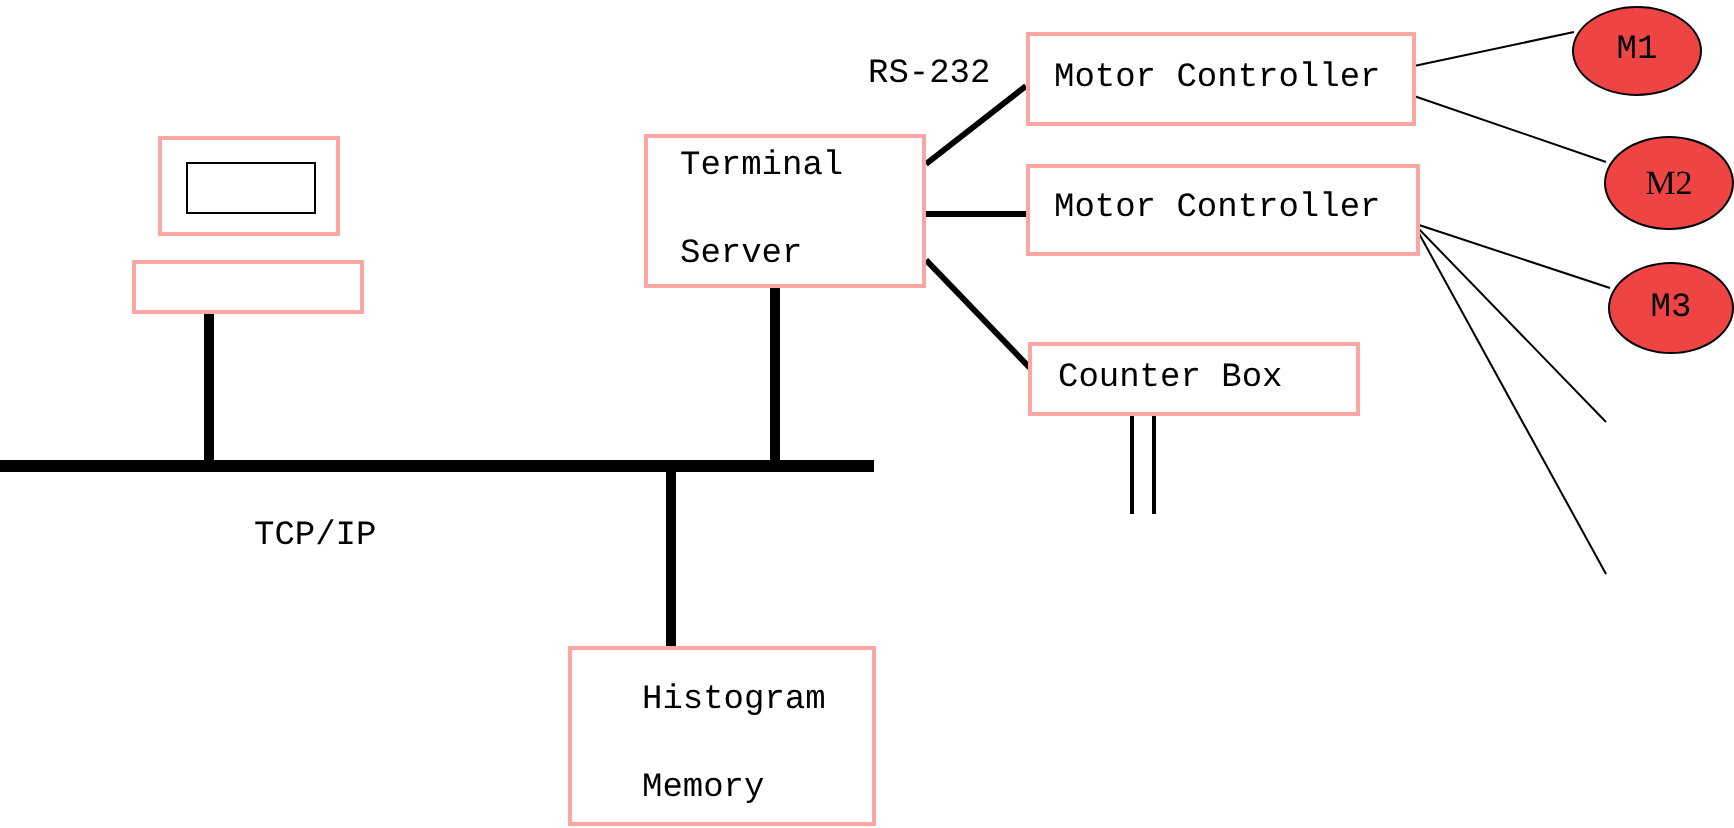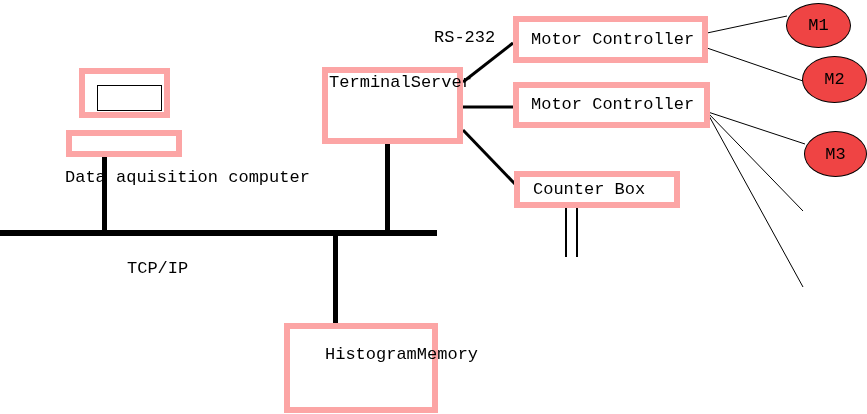--- a/index.html
+++ b/index.html
@@ -13,29 +13,30 @@
     height: 414px;
     background: #ffffff;
     font-family: "Liberation Mono", "DejaVu Sans Mono", monospace;
     font-size: 17px;
     color: #000000;
     overflow: hidden;
   }
   .box {
     position: absolute;
     box-sizing: border-box;
-    border: 6px solid #fca5a5;
+    border: 2px solid #fca5a5;
     background: #ffffff;
     display: flex;
     align-items: center;
   }
   .box.col {
-    flex-direction: row;
+    flex-direction: column;
     align-items: flex-start;
     justify-content: center;
+    gap: 24px;
   }
   .box .line { display: block; line-height: 20px; white-space: nowrap; }
   .ellipse {
     position: absolute;
     box-sizing: border-box;
     border: 1px solid #000000;
     border-radius: 50%;
     background: #ef4444;
     display: flex;
     align-items: center;
@@ -60,21 +61,21 @@
                      box-sizing: border-box; border: 1px solid #000; background: #fff; }
   #keyboard        { left: 66px;  top: 130px; width: 116px; height: 27px; }
   #terminal-server { left: 322px; top: 67px;  width: 141px; height: 77px; padding-left: 16px; }
   #motor-controller-1 { left: 513px; top: 16px; width: 195px; height: 47px; padding-left: 12px; }
   #motor-controller-2 { left: 513px; top: 82px; width: 197px; height: 46px; padding-left: 12px; }
   #counter-box     { left: 514px; top: 171px; width: 166px; height: 37px; padding-left: 13px; }
   #counter         { left: 514px; top: 257px; width: 113px; height: 30px; padding-left: 13px; }
   #histogram-memory{ left: 284px; top: 323px; width: 154px; height: 90px;
                      padding-left: 35px; justify-content: flex-start; padding-top: 16px; }
   #m1 { left: 786px; top: 3px;   width: 65px; height: 45px; }
-  #m2 { left: 802px; top: 56px;  width: 65px; height: 47px; }
+  #m2 { left: 802px; top: 68px;  width: 65px; height: 47px; font-family: Liberation Serif, serif; }
   #m3 { left: 804px; top: 131px; width: 63px; height: 46px; }
   #m4 { left: 802px; top: 194px; width: 65px; height: 46px; }
   #m5 { left: 802px; top: 272px; width: 65px; height: 47px; }
 
   #label-rs232   { left: 434px; top: 29px; text-align: right; }
   #label-tcpip   { left: 127px; top: 228px; margin-top: 32px; }
   #label-datacq  { left: 65px;  top: 169px; }
 </style>
 </head>
 <body>
@@ -99,21 +100,20 @@
     <line x1="707" y1="48" x2="803" y2="81" stroke-width="1"></line>
     <line x1="708" y1="112" x2="805" y2="144" stroke-width="1"></line>
     <line x1="708" y1="113" x2="803" y2="211" stroke-width="1"></line>
     <line x1="708" y1="114" x2="803" y2="287" stroke-width="1"></line>
   </svg>
 
   <div class="box" id="monitor-outer">
     <div id="monitor-screen"></div>
   </div>
   <div class="box" id="keyboard"></div>
-  <div class="freelabel" id="label-datacq">Data aquisition computer</div>
 
   <div class="box col" id="terminal-server">
     <span class="line">Terminal</span>
     <span class="line">Server</span>
   </div>
 
   <div class="freelabel" id="label-rs232">RS-232</div>
 
   <div class="box" id="motor-controller-1">
     <span class="line">Motor Controller</span>

